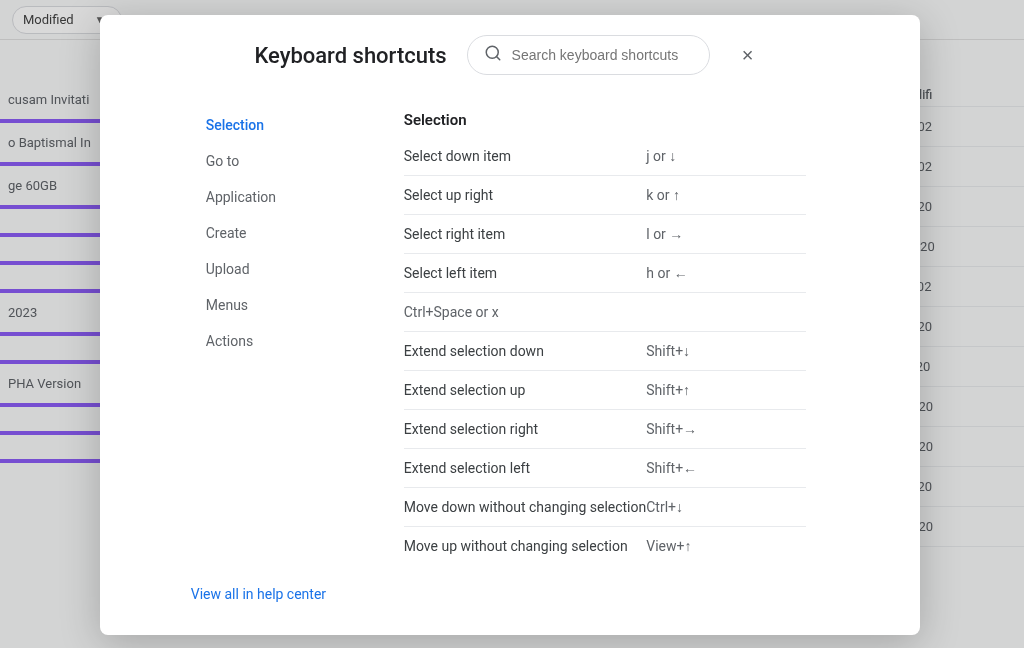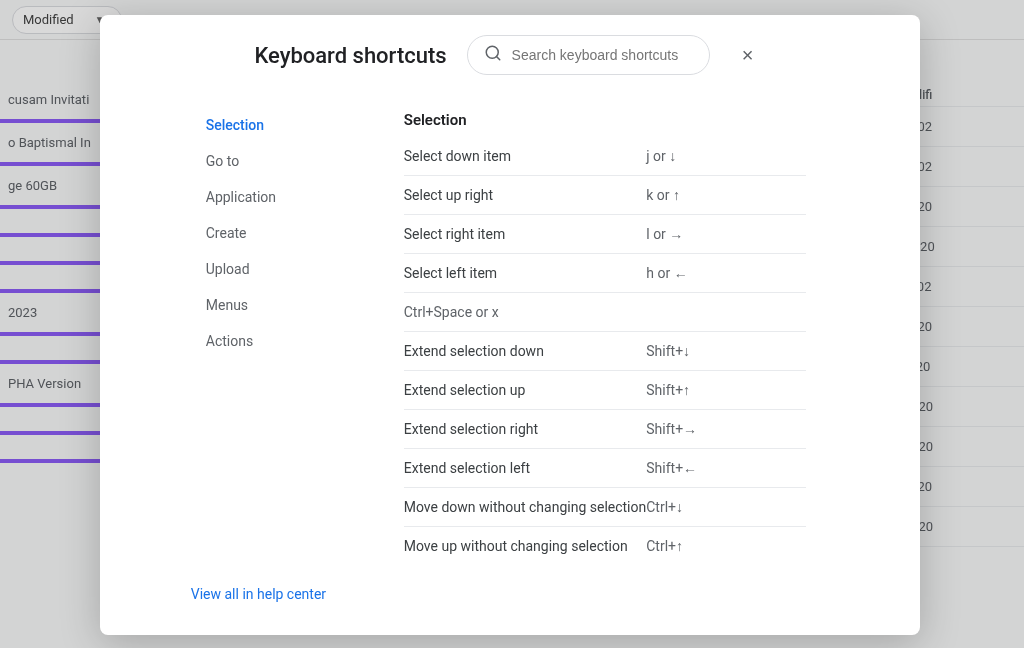--- a/index.html
+++ b/index.html
@@ -364,17 +364,17 @@
       <div class="shortcut-row">
         <span class="shortcut-name">Extend selection left</span>
         <span class="shortcut-key">Shift+←</span>
       </div>
       <div class="shortcut-row">
         <span class="shortcut-name">Move down without changing selection</span>
         <span class="shortcut-key">Ctrl+↓</span>
       </div>
       <div class="shortcut-row">
         <span class="shortcut-name">Move up without changing selection</span>
-        <span class="shortcut-key">Ctrl+↑</span>
+        <span class="shortcut-key">View+↑</span>
       </div>
     </div>
   </div>
 </div>
 
 </body></html>

